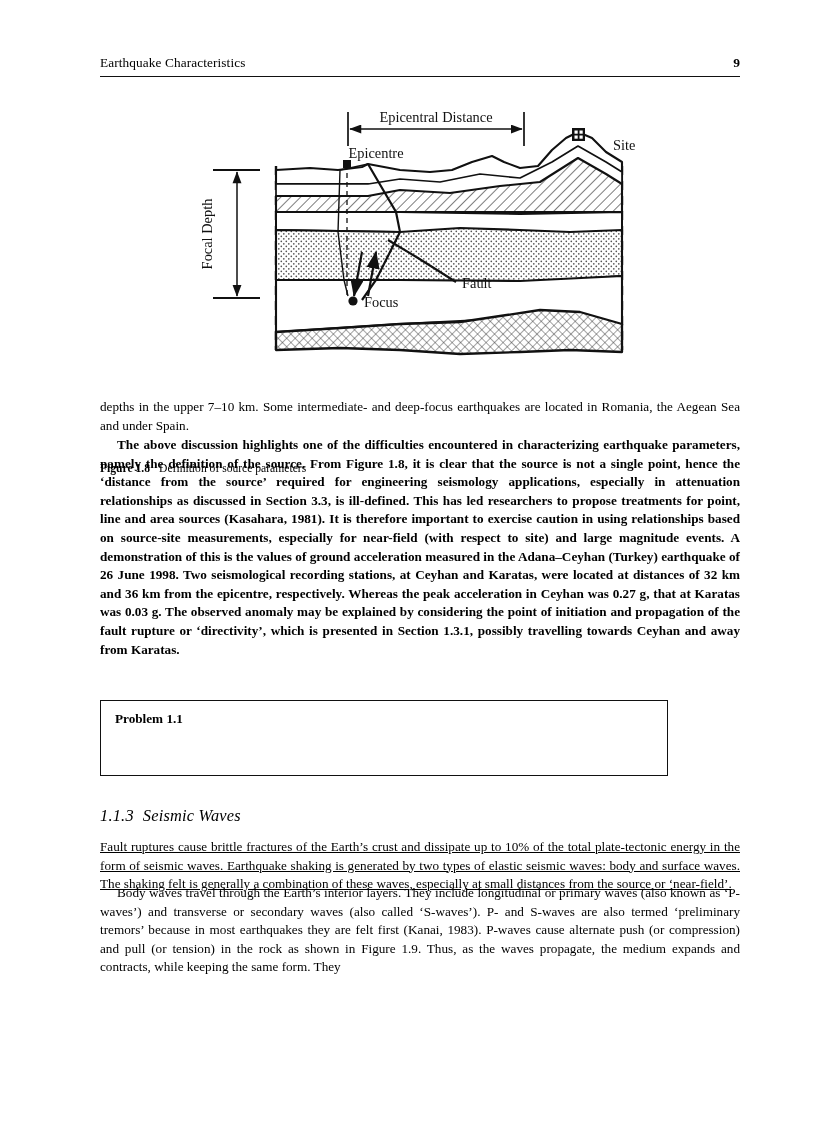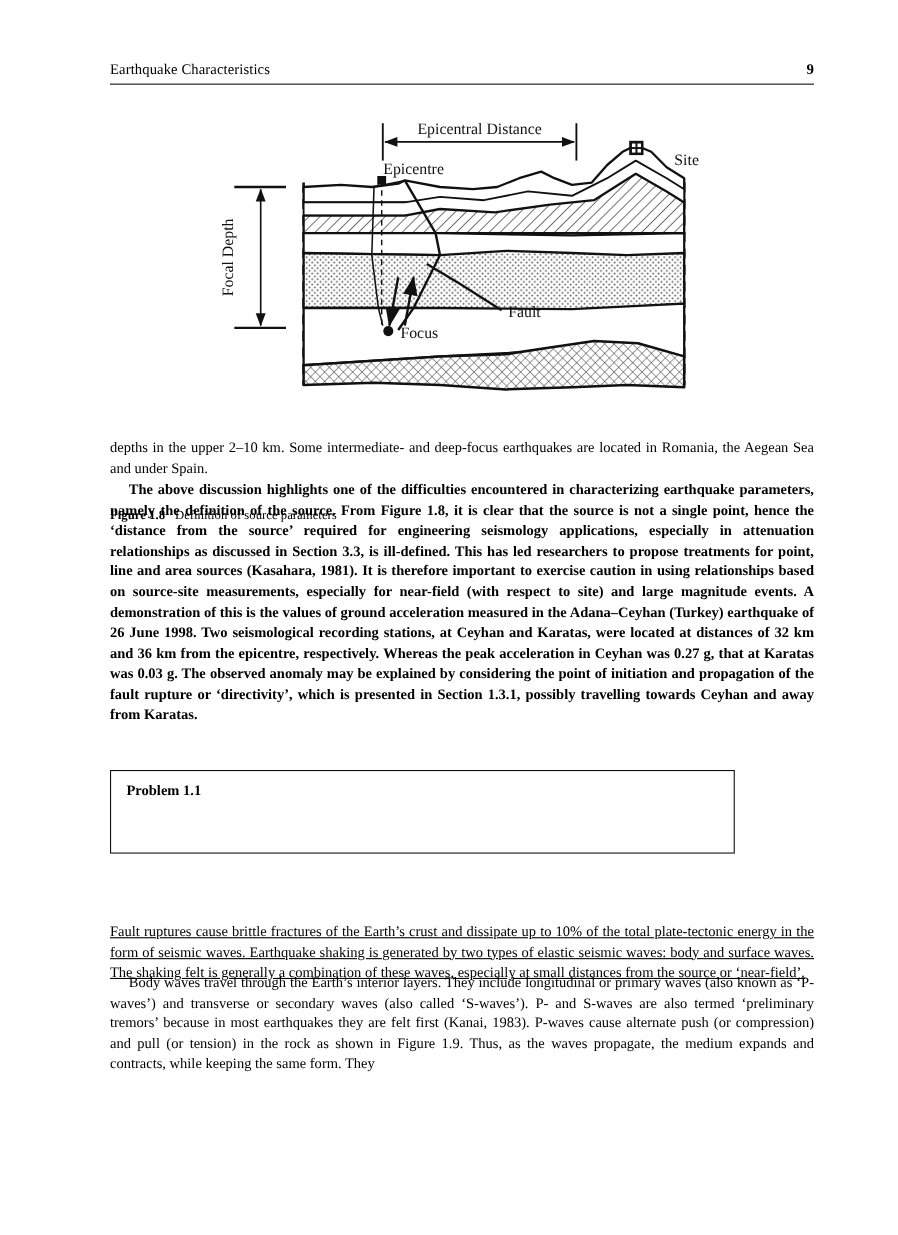--- a/index.html
+++ b/index.html
@@ -183,31 +183,34 @@
         <tspan id="t-focus">Focus</tspan>
       </text>
     </svg>
 
     <div class="fig-caption">
       <b>Figure 1.8</b><span class="cap-text">Definition of source parameters</span>
     </div>
   </div>
 
   <div class="col" id="para1">
-    <p>depths in the upper 2–10 km. Some intermediate- and deep-focus earthquakes are located in Romania, the Aegean Sea and under Spain.</p>
+    <p>depths in the upper 7–10 km. Some intermediate- and deep-focus earthquakes are located in Romania, the Aegean Sea and under Spain.</p>
   </div>
 
   <div class="col" id="para2">
     <p class="indent">The above discussion highlights one of the difficulties encountered in characterizing earthquake parameters, namely the definition of the source. From Figure 1.8, it is clear that the source is not a single point, hence the ‘distance from the source’ required for engineering seismology applications, especially in attenuation relationships as discussed in Section 3.3, is ill-defined. This has led researchers to propose treatments for point, line and area sources (Kasahara, 1981). It is therefore important to exercise caution in using relationships based on source-site measurements, especially for near-field (with respect to site) and large magnitude events. A demonstration of this is the values of ground acceleration measured in the Adana–Ceyhan (Turkey) earthquake of 26 June 1998. Two seismological recording stations, at Ceyhan and Karatas, were located at distances of 32 km and 36 km from the epicentre, respectively. Whereas the peak acceleration in Ceyhan was 0.27 g, that at Karatas was 0.03 g. The observed anomaly may be explained by considering the point of initiation and propagation of the fault rupture or ‘directivity’, which is presented in Section 1.3.1, possibly travelling towards Ceyhan and away from Karatas.</p>
   </div>
 
   <div class="problem-box">
     <div class="problem-title">Problem 1.1</div>
   </div>
 
+  <div class="section-head">
+    <span class="num">1.1.3</span><span>Seismic Waves</span>
+  </div>
 
   <div class="col" id="para3">
     <p>Fault ruptures cause brittle fractures of the Earth’s crust and dissipate up to 10% of the total plate-tectonic energy in the form of seismic waves. Earthquake shaking is generated by two types of elastic seismic waves: body and surface waves. The shaking felt is generally a combination of these waves, especially at small distances from the source or ‘near-field’.</p>
   </div>
 
   <div class="col" id="para4">
     <p class="indent">Body waves travel through the Earth’s interior layers. They include longitudinal or primary waves (also known as ‘P-waves’) and transverse or secondary waves (also called ‘S-waves’). P- and S-waves are also termed ‘preliminary tremors’ because in most earthquakes they are felt first (Kanai, 1983). P-waves cause alternate push (or compression) and pull (or tension) in the rock as shown in Figure 1.9. Thus, as the waves propagate, the medium expands and contracts, while keeping the same form. They</p>
   </div>
 
 </div>

